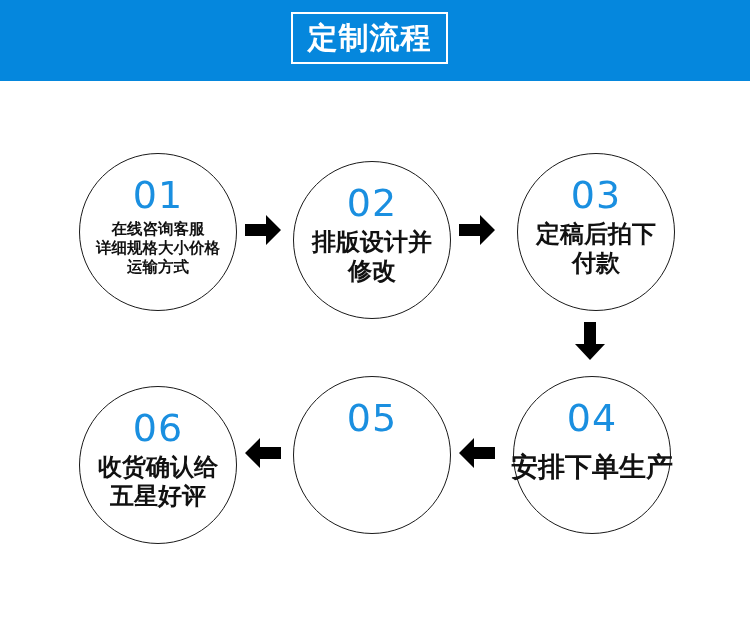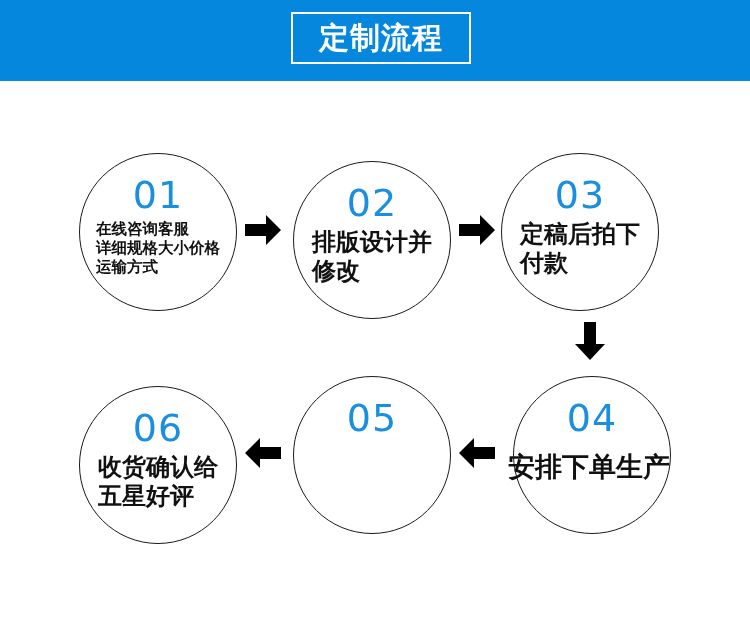--- a/index.html
+++ b/index.html
@@ -26,21 +26,21 @@
     left: 0;
     top: 0;
     width: 750px;
     height: 81px;
     background: #0587dd;
   }
   .header-box {
     position: absolute;
     left: 291px;
     top: 12px;
-    width: 180px;
+    width: 157px;
     height: 52px;
     border: 2px solid #ffffff;
     box-sizing: border-box;
     display: flex;
     align-items: center;
     justify-content: center;
   }
   .header-title {
     color: #ffffff;
     font-size: 30px;
@@ -77,20 +77,21 @@
     color: #1a8fe0;
     font-size: 38px;
     line-height: 1;
     font-weight: 400;
     margin-top: 22px;
     letter-spacing: 1px;
     font-family: "DejaVu Sans", "Liberation Sans", sans-serif;
   }
   .node-text {
     color: #111111;
+    text-align: center;
     font-weight: bold;
     line-height: 1.22;
     margin-top: 6px;
     white-space: pre-line;
     font-family: "DejaVu Sans", "Liberation Sans", sans-serif;
   }
   .t-small .node-text { font-size: 15.5px; }
   .t-med   .node-text { font-size: 24px; }
   .t-wide  .node-text {
     font-size: 27px;
@@ -98,21 +99,21 @@
     top: 74px;
     left: -6px;
     right: -6px;
     margin-top: 0;
     white-space: nowrap;
   }
 
   
   #node-01 { left: 79px;  top: 72px;  }
   #node-02 { left: 293px; top: 80px;  }
-  #node-03 { left: 501px; top: 72px;  }
+  #node-03 { left: 517px; top: 72px;  }
   #node-04 { left: 513px; top: 295px; }
   #node-05 { left: 293px; top: 295px; gap: 16px; }
   #node-06 { left: 79px;  top: 305px; }
 
   
   .arrow {
     position: absolute;
   }
   .arrow svg { display: block; }
   #arrow-01-02 { left: 245px; top: 132px; }

